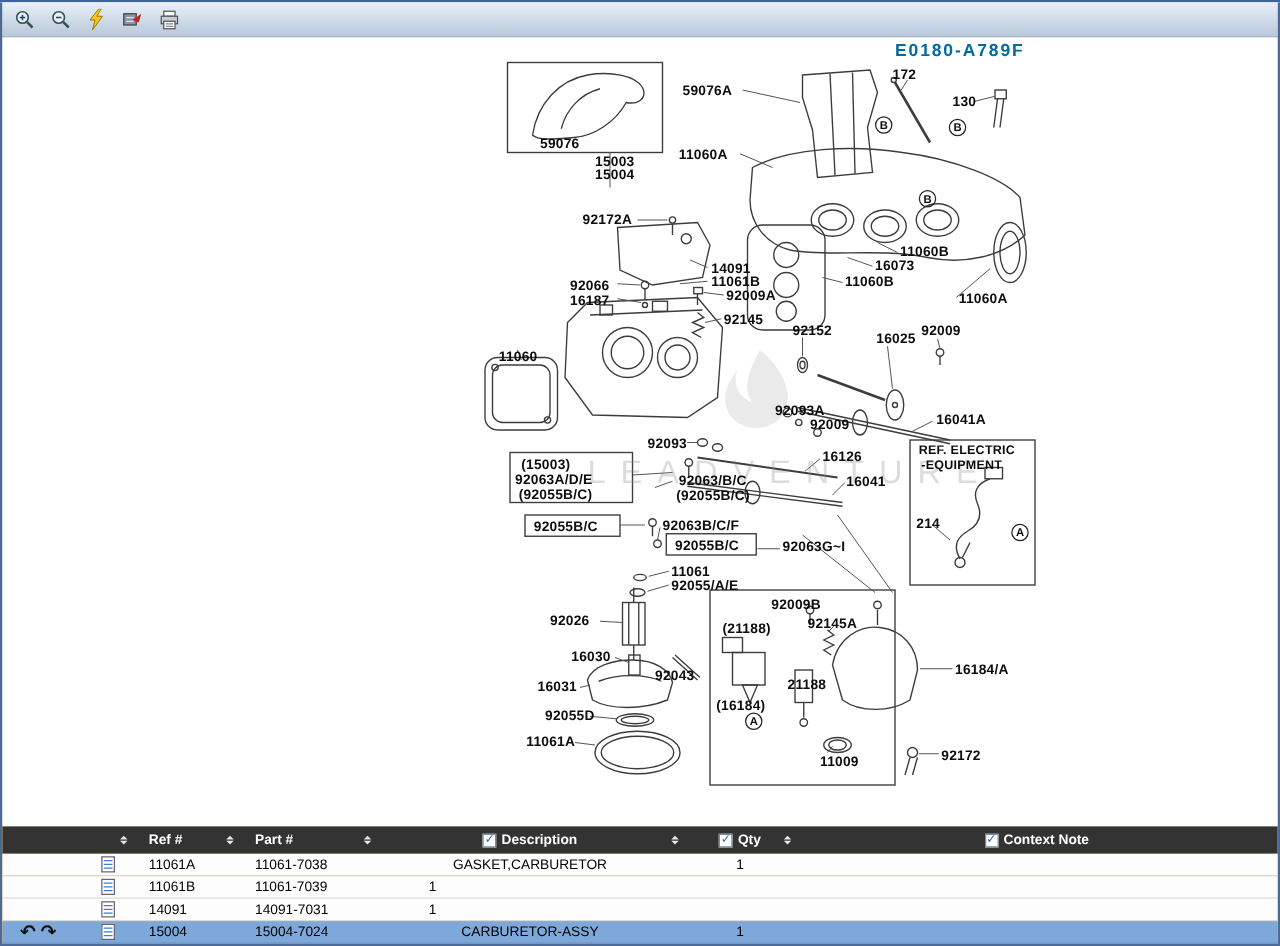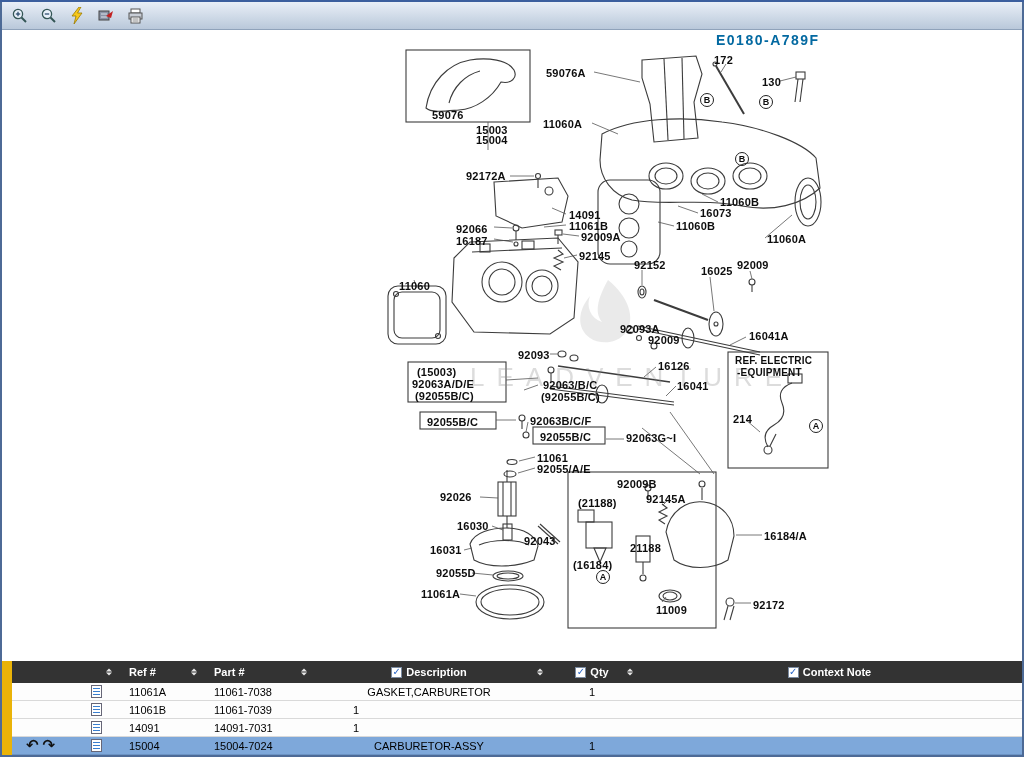--- a/index.html
+++ b/index.html
@@ -34,21 +34,21 @@
            letter-spacing:1.5px; color:#0369a1; }
   .watermark { position:absolute; left:468px; top:332px; font-size:26px;
                letter-spacing:12px; color:rgba(140,140,140,0.30); }
   .dlabel { position:absolute; font-weight:bold; font-size:11px; color:#0d0d0d;
             white-space:nowrap; letter-spacing:0.2px; }
   .dlabel.small { font-size:10px; }
   .dlabel.circle { width:14px; height:14px; border:1.3px solid #222; border-radius:50%;
                    text-align:center; font-size:9px; line-height:12px; letter-spacing:0; }
 
   
-  .table { flex:none; background:#eab308;padding-left:10px; }
+  .table { flex:none; background:#eab308; }
   .thead { height:22px; background:#333333; color:#fff; display:flex;
            align-items:stretch; font-size:11px; font-weight:bold; }
   .hc { position:relative; display:flex; align-items:center; }
   .hc.ctr { justify-content:center; }
   .hc.lft { justify-content:flex-start; padding-left:13px; }
   .c0 { width:64px; flex:none; } .c1 { width:40px; flex:none; }
   .c2 { width:85px; flex:none; } .c3 { width:110px; flex:none; }
   .c4 { flex:1; } .c5 { width:90px; flex:none; } .c6 { width:385px; flex:none; }
   .sort { position:absolute; right:4px; top:50%; transform:translateY(-50%);
           display:flex; flex-direction:column; gap:1px; }

